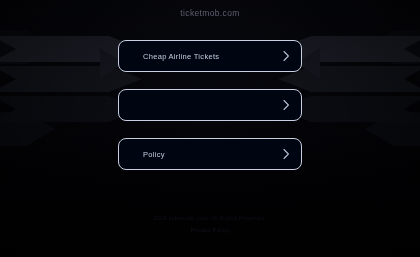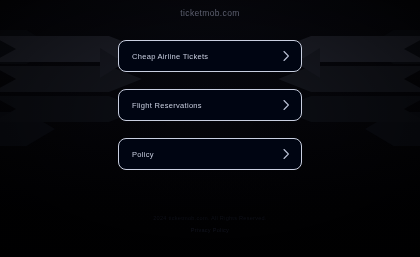--- a/index.html
+++ b/index.html
@@ -115,21 +115,21 @@
     height: 32px;
     border: 1px solid #c9cfe0;
     border-radius: 8px;
     background: #000512;
     display: flex;
     align-items: center;
     box-sizing: border-box;
     cursor: pointer;
   }
   .link-label {
-    margin-left: 13px;
+    margin-left: 24px;
     font-size: 7.5px;
     letter-spacing: 0.3px;
     color: #c6cdde;
     white-space: nowrap;
   }
   .chev {
     position: absolute;
     right: 11px;
     top: 50%;
     transform: translateY(-50%);
@@ -191,21 +191,20 @@
     <div class="link-card">
       <span class="link-label">Cheap Airline Tickets</span>
       <span class="chev">
         <svg viewBox="0 0 7 11" width="7" height="11" aria-hidden="true">
           <path d="M1 1 L5.4 5.5 L1 10" fill="none" stroke="#b9c1d4" stroke-width="1.1" stroke-linecap="round" stroke-linejoin="round"></path>
         </svg>
       </span>
     </div>
 
     <div class="link-card">
-      <span class="link-label">Flight Reservations</span>
       <span class="chev">
         <svg viewBox="0 0 7 11" width="7" height="11" aria-hidden="true">
           <path d="M1 1 L5.4 5.5 L1 10" fill="none" stroke="#b9c1d4" stroke-width="1.1" stroke-linecap="round" stroke-linejoin="round"></path>
         </svg>
       </span>
     </div>
 
     <div class="link-card">
       <span class="link-label">Policy</span>
       <span class="chev">

